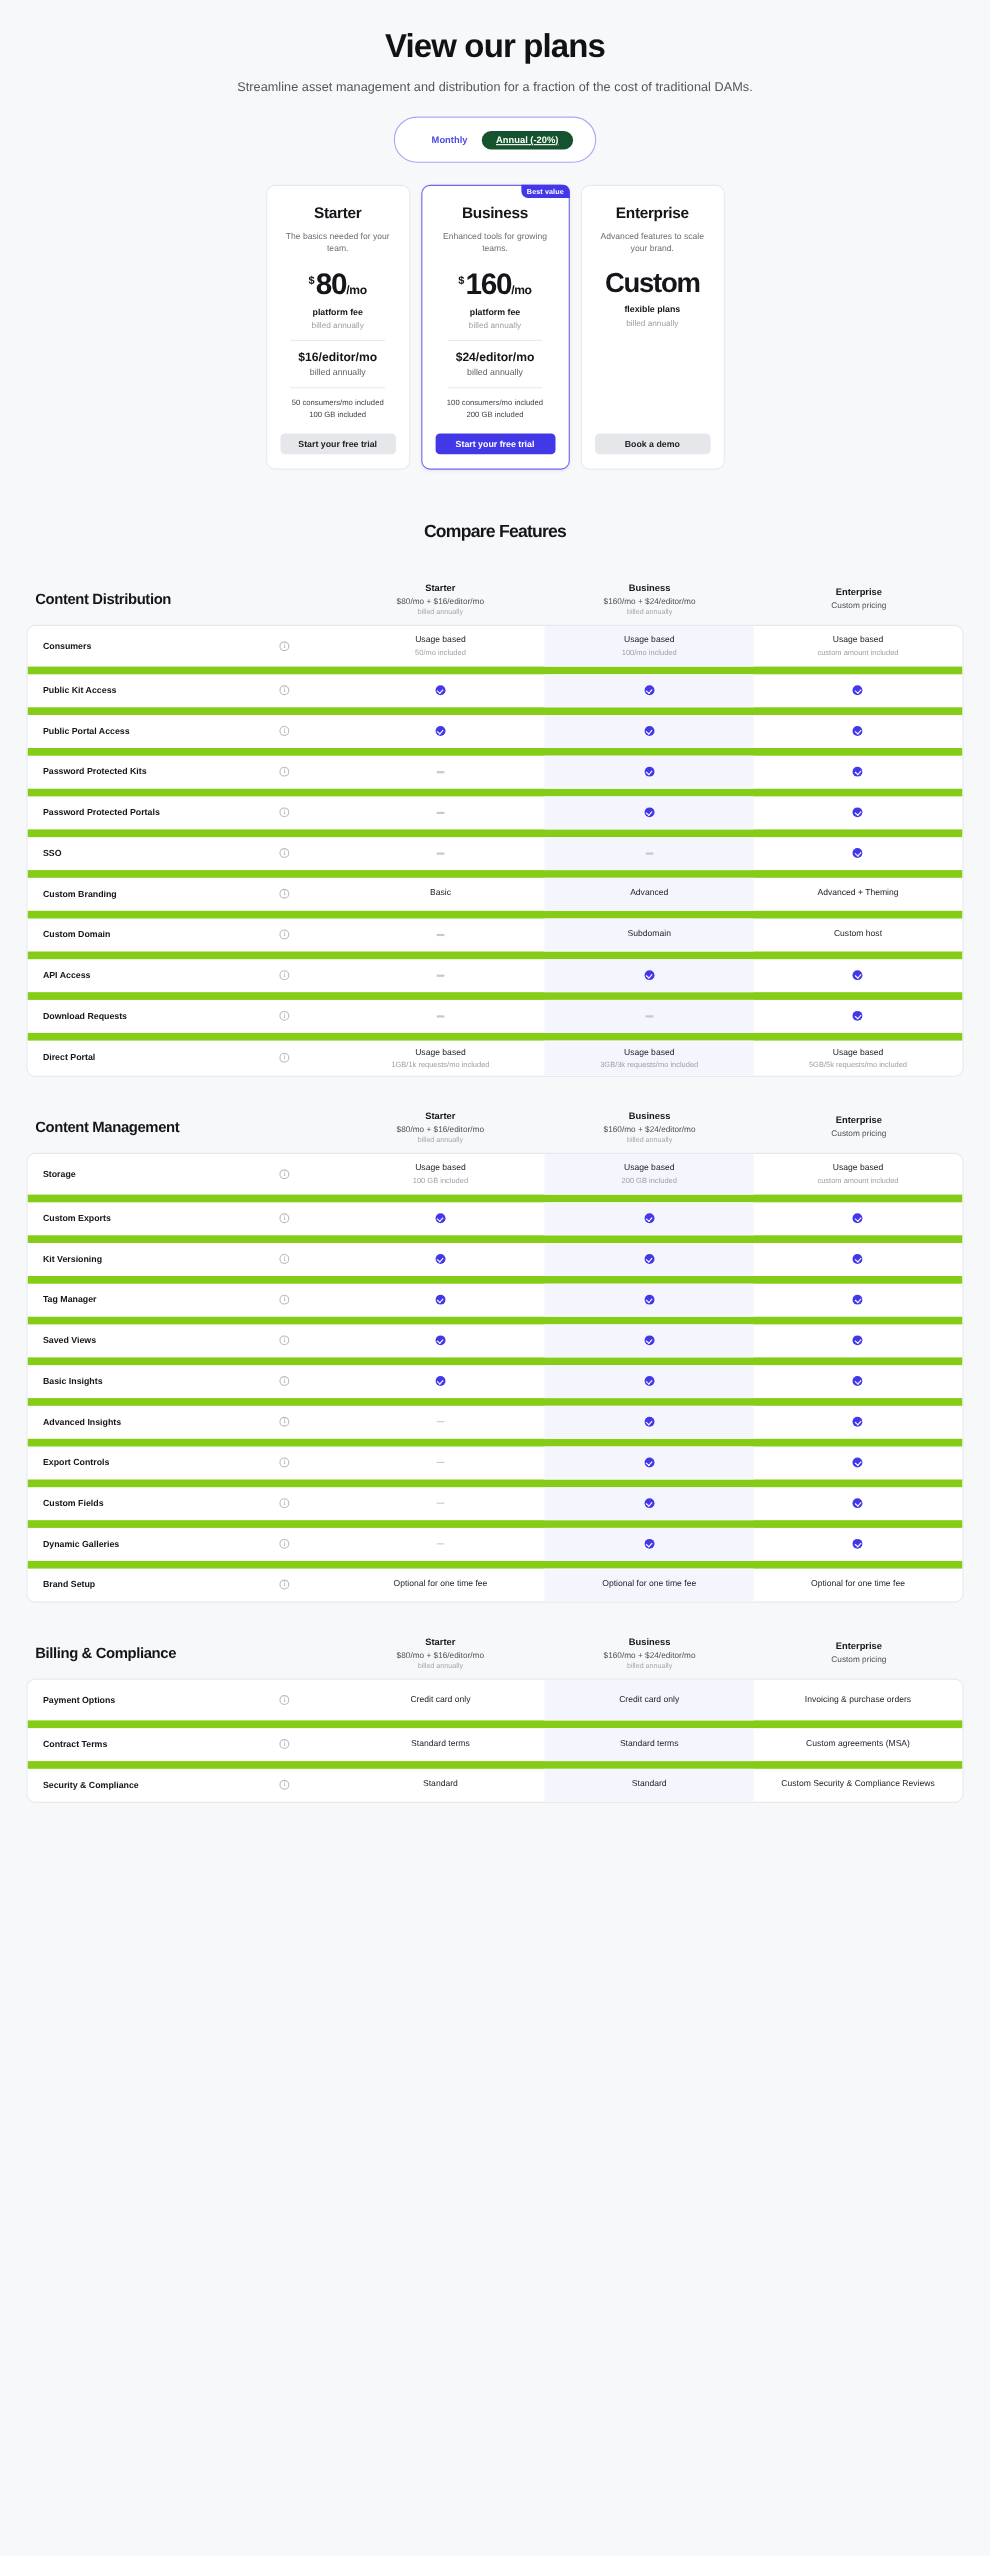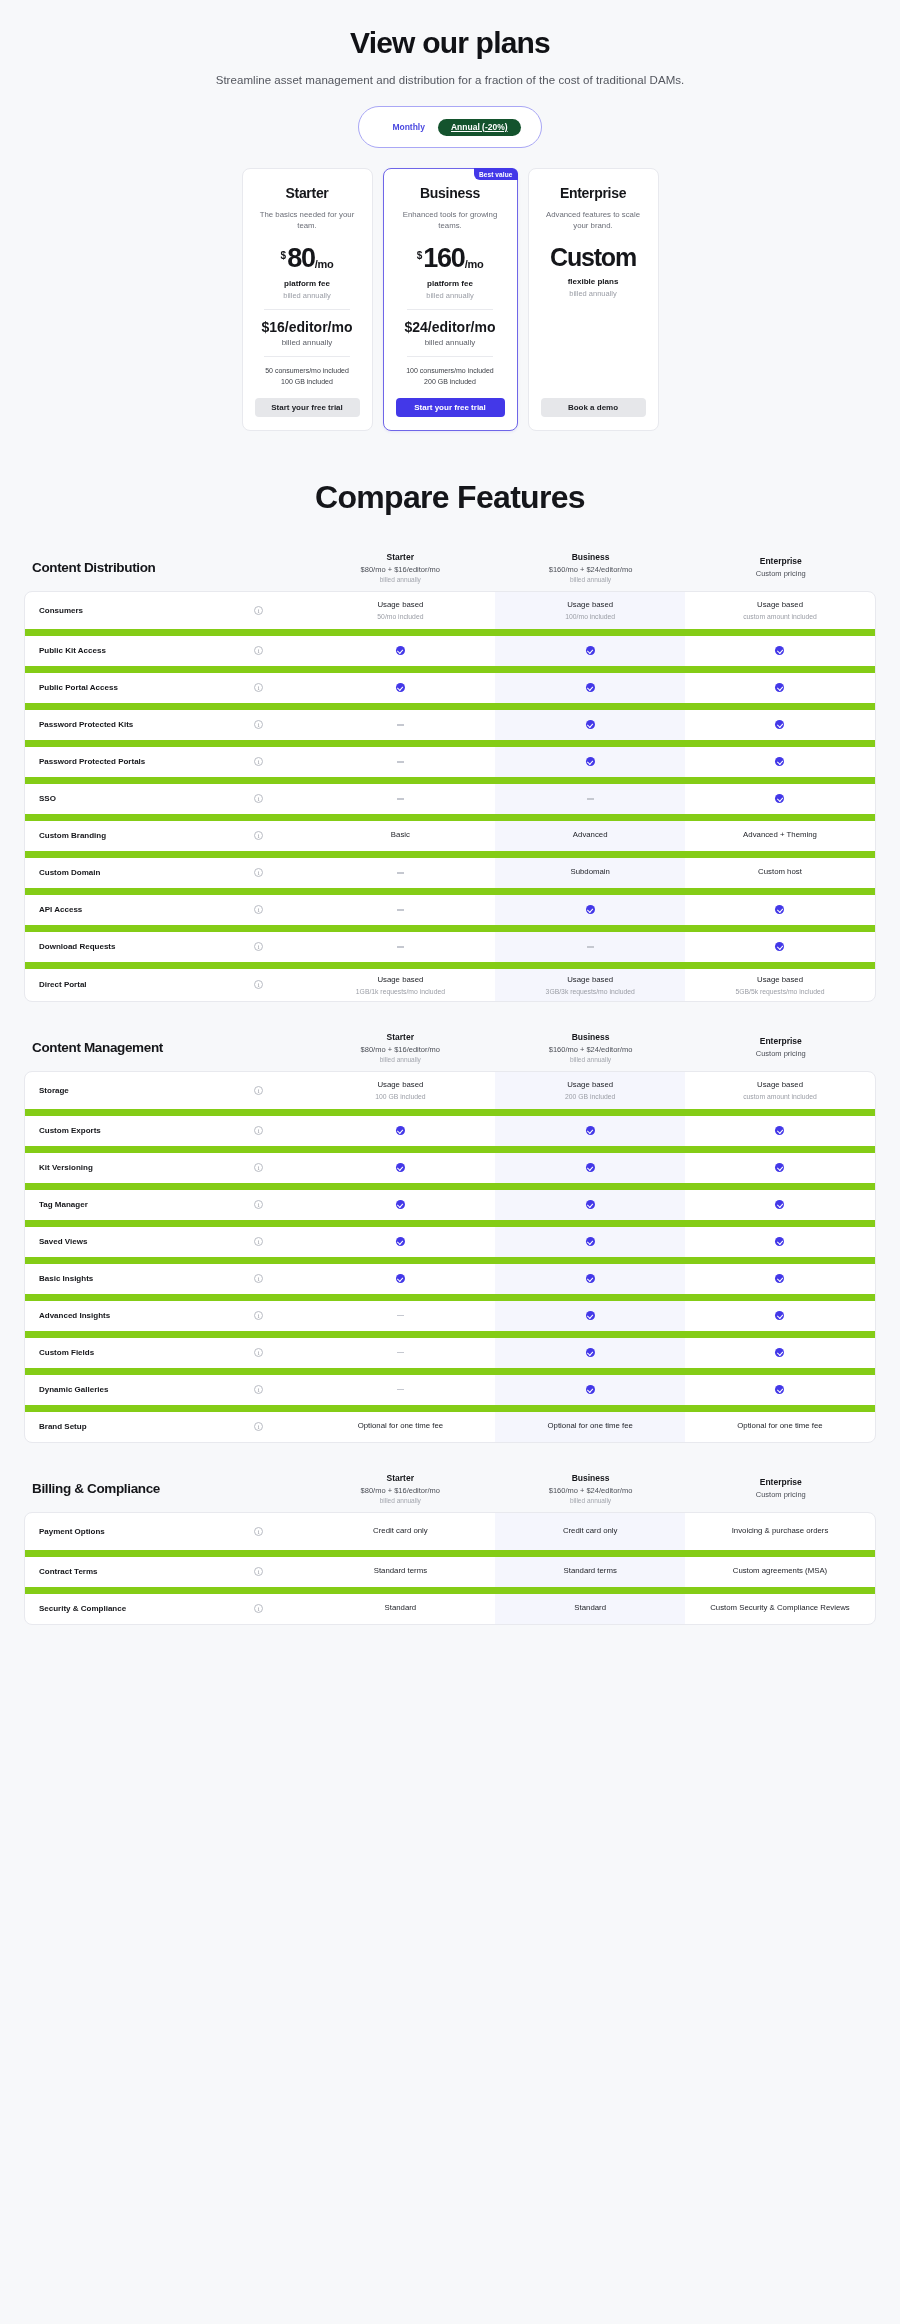--- a/index.html
+++ b/index.html
@@ -143,21 +143,21 @@
     color: #9b9ea6;
     text-align: center;
   }
   .hr {
     width: 86px;
     height: 1px;
     background: #e9eaee;
     margin: 9px 0 9px;
   }
   .editor-label {
-    font-size: 14px;
+    font-size: 11px;
     font-weight: 700;
     text-align: right;
   }
   .editor-sub {
     margin-top: 3px;
     font-size: 8px;
     color: #5e6169;
     text-align: center;
   }
   .incl {
@@ -177,21 +177,21 @@
     background: #e6e7ea;
     color: #1d1f24;
     cursor: pointer;
     font-family: "Liberation Sans", sans-serif;
   }
   .cta.primary { background: #4338e8; color: #fff; }
 
   
   .compare-title {
     text-align: center;
-    font-size: 32px;
+    font-size: 16px;
     font-weight: 800;
     letter-spacing: -0.7px;
     margin-top: 48px;
   }
 
   .section { padding: 0 24px; margin-top: 30px; }
   .section.first { margin-top: 36px; }
 
   .tbl-head {
     display: flex;
@@ -687,20 +687,35 @@
             <span class="dash"></span>
           </div>
           <div class="cell-val hl">
             <span class="check"></span>
           </div>
           <div class="cell-val">
             <span class="check"></span>
           </div>
         </div>
         <div class="row">
+          <div class="cell-feature">Export Controls</div>
+          <div class="cell-info">
+            <span class="info-icon">i</span>
+          </div>
+          <div class="cell-val">
+            <span class="dash"></span>
+          </div>
+          <div class="cell-val hl">
+            <span class="check"></span>
+          </div>
+          <div class="cell-val">
+            <span class="check"></span>
+          </div>
+        </div>
+        <div class="row">
           <div class="cell-feature">Custom Fields</div>
           <div class="cell-info">
             <span class="info-icon">i</span>
           </div>
           <div class="cell-val">
             <span class="dash"></span>
           </div>
           <div class="cell-val hl">
             <span class="check"></span>
           </div>

